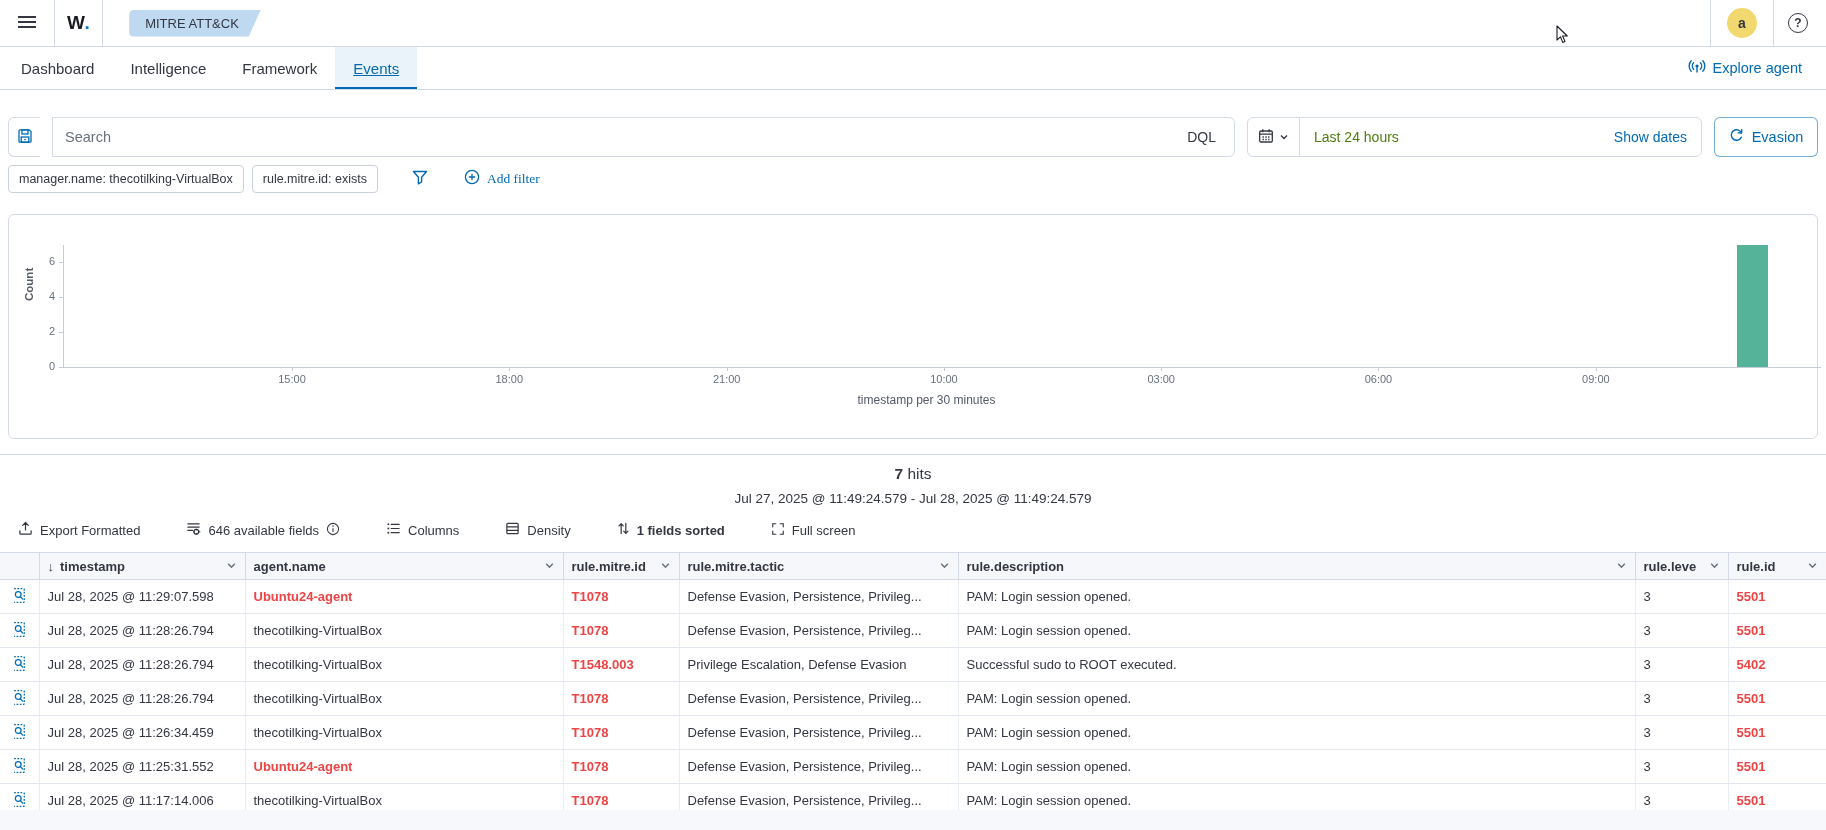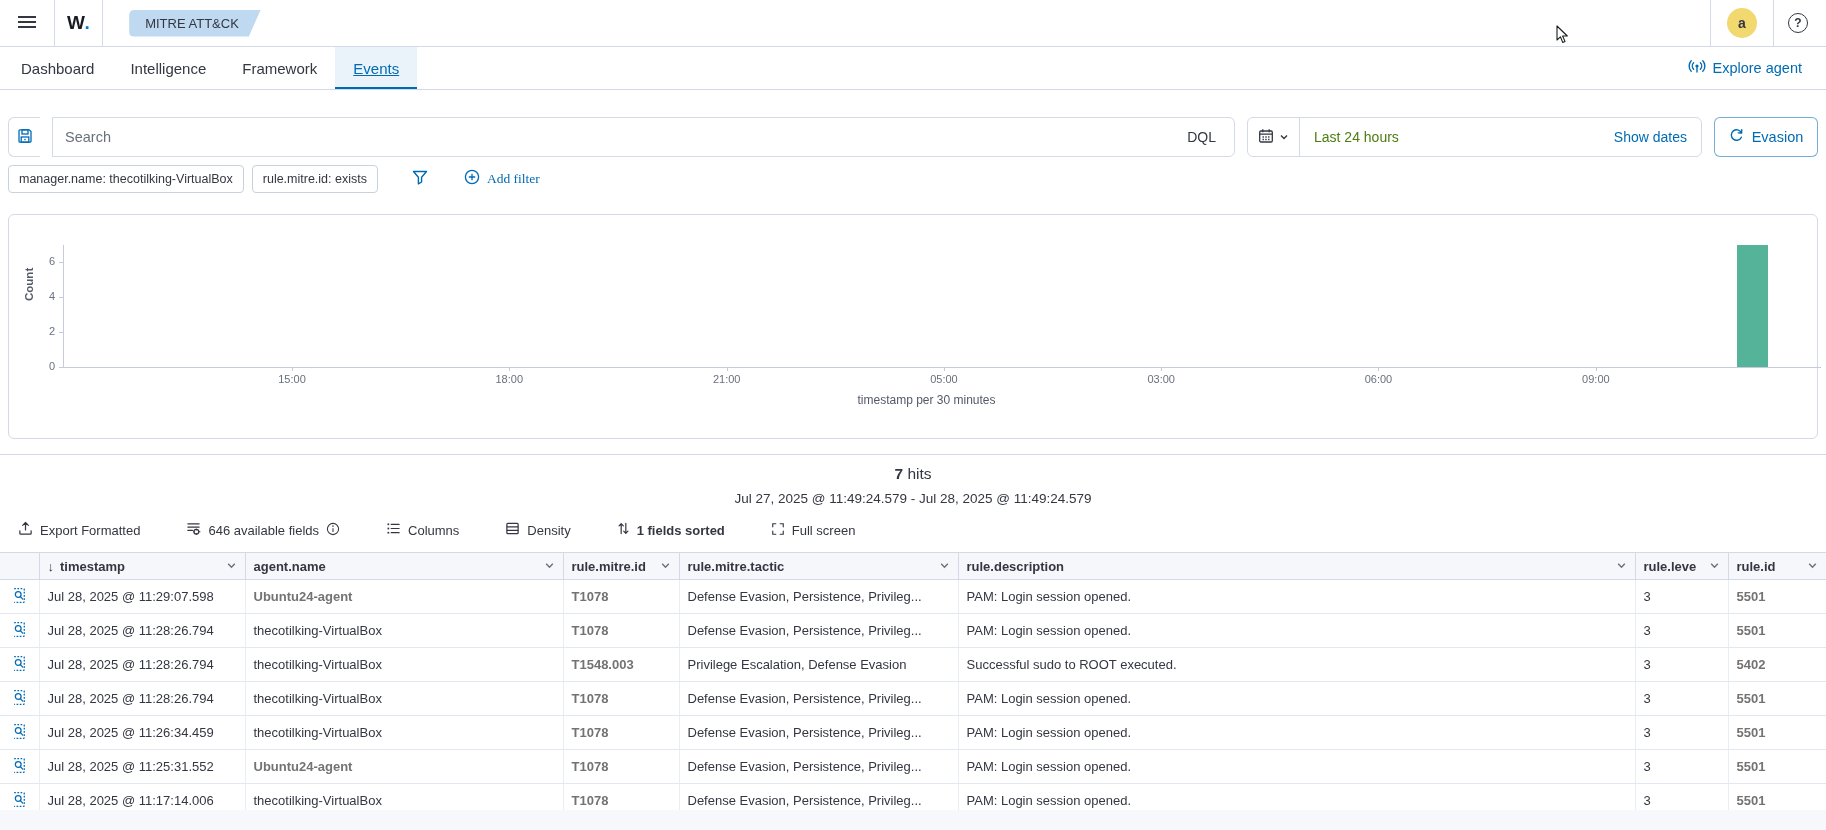--- a/index.html
+++ b/index.html
@@ -79,21 +79,21 @@
   table.events thead th:last-child { border-right:none; }
   .hcell { display:flex; align-items:center; gap:6px; cursor:pointer; }
   .hcell .lbl { flex:0 1 auto; white-space:nowrap; overflow:hidden; }
   .hcell .sp { flex:1; }
   .sort-arrow { font-size:13px; color:#343741; }
   table.events tbody td { border-bottom:1px solid #E2E7F0; border-right:1px solid #E9EDF4; height:34px; padding:0 8px;
       white-space:nowrap; overflow:hidden; text-overflow:ellipsis; }
   table.events tbody td:last-child { border-right:none; }
   td.ctrl { text-align:center; padding:0; }
   .inspect-btn { background:none; border:none; cursor:pointer; padding:2px; display:inline-flex; }
-  .cell-link { color:#737373; font-weight:700; text-decoration:none; cursor:pointer; }
+  .cell-link { color:#ef4444; font-weight:700; text-decoration:none; cursor:pointer; }
   .cell-link.semibold { font-weight:700; }
 
   .bottom-strip { position:absolute; left:0; right:0; bottom:0; height:20px; background:#F6F8FB; }
 
   .cursor { position:absolute; left:1556px; top:25px; pointer-events:none; }
 </style>
 </head>
 <body>
 
 <div class="app">
@@ -217,21 +217,21 @@
         <div class="tickmark" style="left: 50px; top: 82.2857px; width: 4px; height: 1px;"></div>
         <div class="ytick-label" style="left: 20px; top: 40.4286px;">6</div>
         <div class="tickmark" style="left: 50px; top: 47.4286px; width: 4px; height: 1px;"></div>
         <div class="tickmark" style="left: 283px; top: 152px; width: 1px; height: 4px;"></div>
         <div class="xtick-label" style="left: 283px;">15:00</div>
         <div class="tickmark" style="left: 500.257px; top: 152px; width: 1px; height: 4px;"></div>
         <div class="xtick-label" style="left: 500.257px;">18:00</div>
         <div class="tickmark" style="left: 717.686px; top: 152px; width: 1px; height: 4px;"></div>
         <div class="xtick-label" style="left: 717.686px; text-align: right;">21:00</div>
         <div class="tickmark" style="left: 934.943px; top: 152px; width: 1px; height: 4px;"></div>
-        <div class="xtick-label" style="left: 934.943px;">05:00</div>
+        <div class="xtick-label" style="left: 934.943px;">10:00</div>
         <div class="tickmark" style="left: 1152.2px; top: 152px; width: 1px; height: 4px;"></div>
         <div class="xtick-label" style="left: 1152.2px;">03:00</div>
         <div class="tickmark" style="left: 1369.46px; top: 152px; width: 1px; height: 4px;"></div>
         <div class="xtick-label" style="left: 1369.46px;">06:00</div>
         <div class="tickmark" style="left: 1586.89px; top: 152px; width: 1px; height: 4px;"></div>
         <div class="xtick-label" style="left: 1586.89px;">09:00</div>
         <div class="chart-bar" style="left: 1727.98px; width: 31.086px; top: 30px; height: 122px; background: rgb(84, 179, 153);"></div>
       </div>
     <div class="chart-xlabel">timestamp per 30 minutes</div>
   </section>

